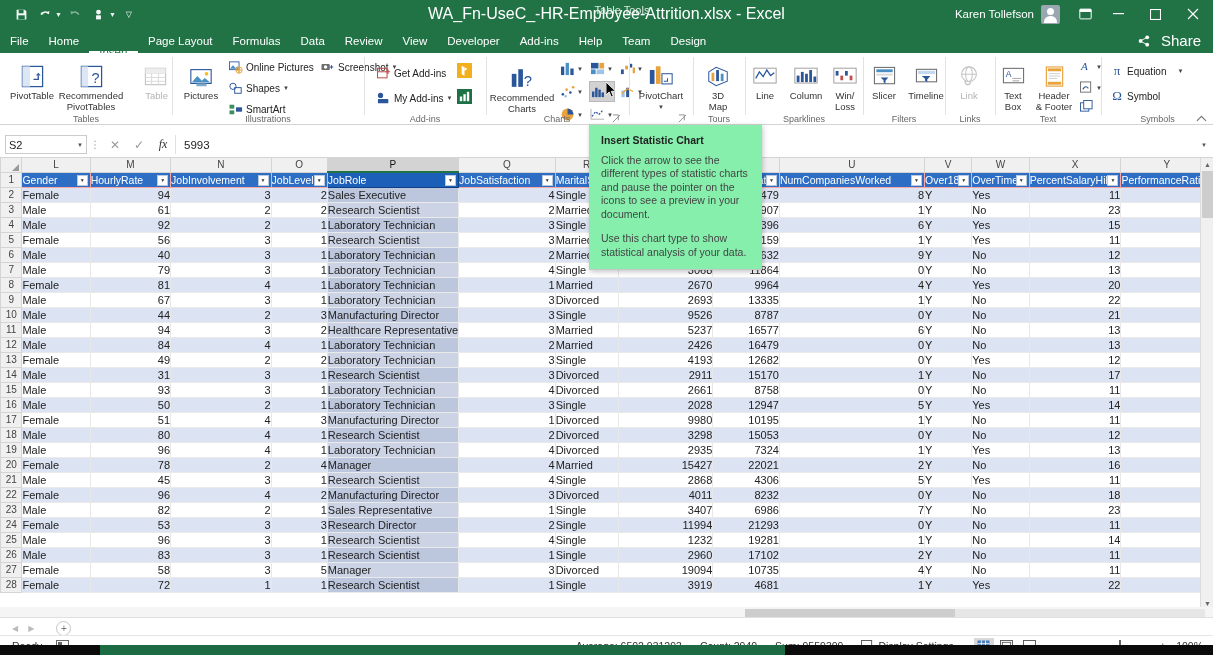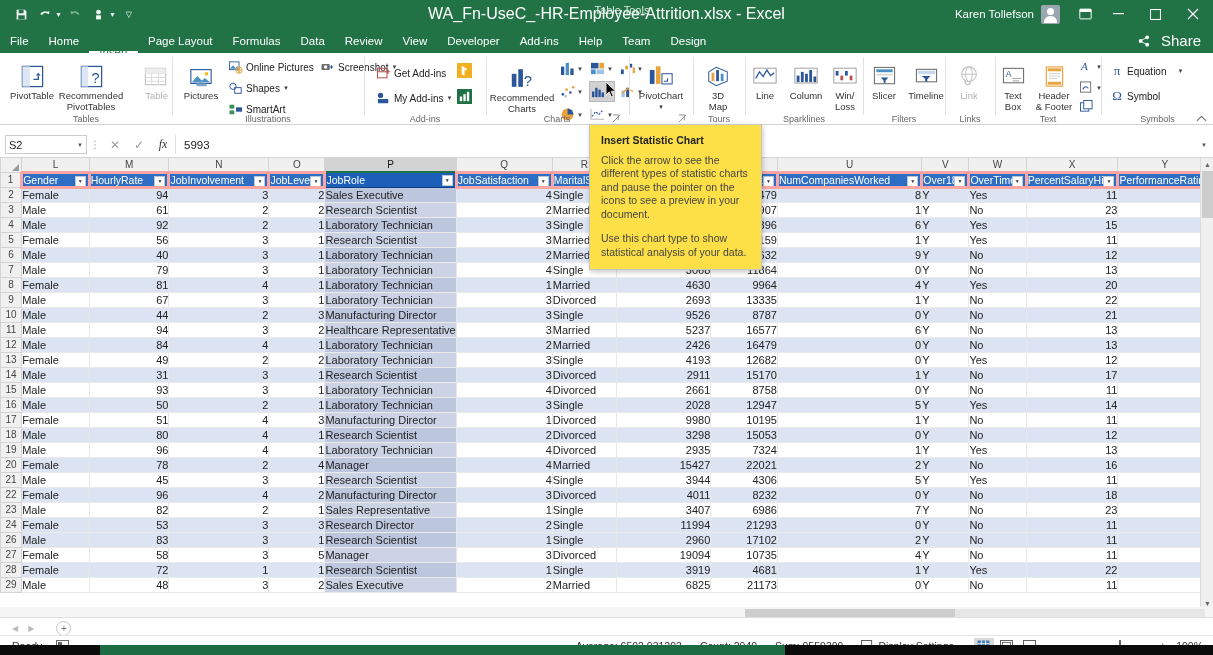--- a/index.html
+++ b/index.html
@@ -121,21 +121,21 @@
   }
   .colhead-row th.sel { background:#d3d3d3; color:#111; border-bottom:2px solid #217346; }
   .corner { width:22px; background:#f0f0f0 !important; position:relative; }
   .corner::after{content:"";position:absolute;right:2px;bottom:1px;border-style:solid;border-width:0 0 7px 7px;border-color:transparent transparent #9a9a9a transparent;}
   .rowhead {
     width:22px; height:15px; background:#f0f0f0; border:1px solid #d4d4d4;
     font-size:10px; color:#444; text-align:center;
   }
   .hdrcell {
     background:#2d6ec4; color:#fff; font-size:10.5px; font-weight:bold;
-    height:15px; padding-left:3px; position:relative; border:3px solid #fca5a5;
+    height:15px; padding-left:3px; position:relative; border:1px solid #fca5a5;
     white-space:nowrap; overflow:hidden;
   }
   .hdrcell.selcol { background:#1c5fb8; border:1px solid #0f3f84; }
   .filt {
     position:absolute; right:2px; top:2px; width:11px; height:11px;
     background:#fff; border:1px solid #b9c9dd; display:flex; align-items:center; justify-content:center;
   }
   .filt i { font-style:normal; font-size:5px; color:#333; line-height:5px; }
   .dcell {
     height:15px; font-size:11px; padding:0 3px; white-space:nowrap; overflow:hidden;
@@ -145,21 +145,21 @@
   .band-b { background:#dce3f2; }
   .colhl { background:#ccd3e4 !important; }
   .colhl-b { background:#bcc6dd !important; }
   .right { text-align:right; }
   .left { text-align:left; }
   .selcell { outline:2px solid #217346; outline-offset:-2px; }
 
   
   .tooltip {
     position:absolute; left:589px; top:124px; width:173px; padding:9px 10px 10px 11px;
-    background:#fde047; border:1px solid #c6c6c6; box-shadow:1px 2px 5px rgba(0,0,0,.22);
+    background:#86efac; border:1px solid #c6c6c6; box-shadow:1px 2px 5px rgba(0,0,0,.22);
     z-index:60; font-size:10.5px; color:#444; line-height:13.5px;
   }
   .tooltip .tt-title { font-weight:bold; color:#222; font-size:10.5px; margin-bottom:6px; }
   .tooltip .tt-p { margin-bottom:11px; }
   .tooltip .tt-p:last-child { margin-bottom:0; }
 
   
   .vscroll {
     position:absolute; right:0; top:158px; width:13px; height:452px; background:#f0f0f0;
     border-left:1px solid #dcdcdc;
@@ -922,21 +922,21 @@
           </tr>
           <tr>
             <td class="rowhead">8</td>
             <td class="dcell left band-b">Female</td>
             <td class="dcell right band-b">81</td>
             <td class="dcell right band-b">4</td>
             <td class="dcell right band-b">1</td>
             <td class="dcell left band-b colhl-b">Laboratory Technician</td>
             <td class="dcell right band-b">1</td>
             <td class="dcell left band-b">Married</td>
-            <td class="dcell right band-b">4630</td>
+            <td class="dcell right band-b">2670</td>
             <td class="dcell right band-b">9964</td>
             <td class="dcell right band-b">4</td>
             <td class="dcell left band-b">Y</td>
             <td class="dcell left band-b">Yes</td>
             <td class="dcell right band-b">20</td>
             <td class="dcell right band-b"></td>
           </tr>
           <tr>
             <td class="rowhead">9</td>
             <td class="dcell left band-a">Male</td>
@@ -1143,21 +1143,21 @@
           </tr>
           <tr>
             <td class="rowhead">21</td>
             <td class="dcell left band-a">Male</td>
             <td class="dcell right band-a">45</td>
             <td class="dcell right band-a">3</td>
             <td class="dcell right band-a">1</td>
             <td class="dcell left band-a colhl">Research Scientist</td>
             <td class="dcell right band-a">4</td>
             <td class="dcell left band-a">Single</td>
-            <td class="dcell right band-a">3944</td>
+            <td class="dcell right band-a">2868</td>
             <td class="dcell right band-a">4306</td>
             <td class="dcell right band-a">5</td>
             <td class="dcell left band-a">Y</td>
             <td class="dcell left band-a">Yes</td>
             <td class="dcell right band-a">11</td>
             <td class="dcell right band-a"></td>
           </tr>
           <tr>
             <td class="rowhead">22</td>
             <td class="dcell left band-b">Female</td>
@@ -1203,20 +1203,37 @@
             <td class="dcell left band-b">Single</td>
             <td class="dcell right band-b">11994</td>
             <td class="dcell right band-b">21293</td>
             <td class="dcell right band-b">0</td>
             <td class="dcell left band-b">Y</td>
             <td class="dcell left band-b">No</td>
             <td class="dcell right band-b">11</td>
             <td class="dcell right band-b"></td>
           </tr>
           <tr>
+            <td class="rowhead">25</td>
+            <td class="dcell left band-a">Male</td>
+            <td class="dcell right band-a">96</td>
+            <td class="dcell right band-a">3</td>
+            <td class="dcell right band-a">1</td>
+            <td class="dcell left band-a colhl">Research Scientist</td>
+            <td class="dcell right band-a">4</td>
+            <td class="dcell left band-a">Single</td>
+            <td class="dcell right band-a">1232</td>
+            <td class="dcell right band-a">19281</td>
+            <td class="dcell right band-a">1</td>
+            <td class="dcell left band-a">Y</td>
+            <td class="dcell left band-a">No</td>
+            <td class="dcell right band-a">14</td>
+            <td class="dcell right band-a"></td>
+          </tr>
+          <tr>
             <td class="rowhead">26</td>
             <td class="dcell left band-b">Male</td>
             <td class="dcell right band-b">83</td>
             <td class="dcell right band-b">3</td>
             <td class="dcell right band-b">1</td>
             <td class="dcell left band-b colhl-b">Research Scientist</td>
             <td class="dcell right band-b">1</td>
             <td class="dcell left band-b">Single</td>
             <td class="dcell right band-b">2960</td>
             <td class="dcell right band-b">17102</td>
@@ -1253,37 +1270,20 @@
             <td class="dcell right band-b">1</td>
             <td class="dcell left band-b">Single</td>
             <td class="dcell right band-b">3919</td>
             <td class="dcell right band-b">4681</td>
             <td class="dcell right band-b">1</td>
             <td class="dcell left band-b">Y</td>
             <td class="dcell left band-b">Yes</td>
             <td class="dcell right band-b">22</td>
             <td class="dcell right band-b"></td>
           </tr>
-          <tr>
-            <td class="rowhead">29</td>
-            <td class="dcell left band-a">Male</td>
-            <td class="dcell right band-a">48</td>
-            <td class="dcell right band-a">3</td>
-            <td class="dcell right band-a">2</td>
-            <td class="dcell left band-a colhl">Sales Executive</td>
-            <td class="dcell right band-a">2</td>
-            <td class="dcell left band-a">Married</td>
-            <td class="dcell right band-a">6825</td>
-            <td class="dcell right band-a">21173</td>
-            <td class="dcell right band-a">0</td>
-            <td class="dcell left band-a">Y</td>
-            <td class="dcell left band-a">No</td>
-            <td class="dcell right band-a">11</td>
-            <td class="dcell right band-a"></td>
-          </tr>
         </tbody>
     </table>
   </div>
 
   <div class="tooltip">
     <div class="tt-title">Insert Statistic Chart</div>
     <div class="tt-p">Click the arrow to see the different types of statistic charts and pause the pointer on the icons to see a preview in your document.</div>
     <div class="tt-p">Use this chart type to show statistical analysis of your data.</div>
   </div>
 

